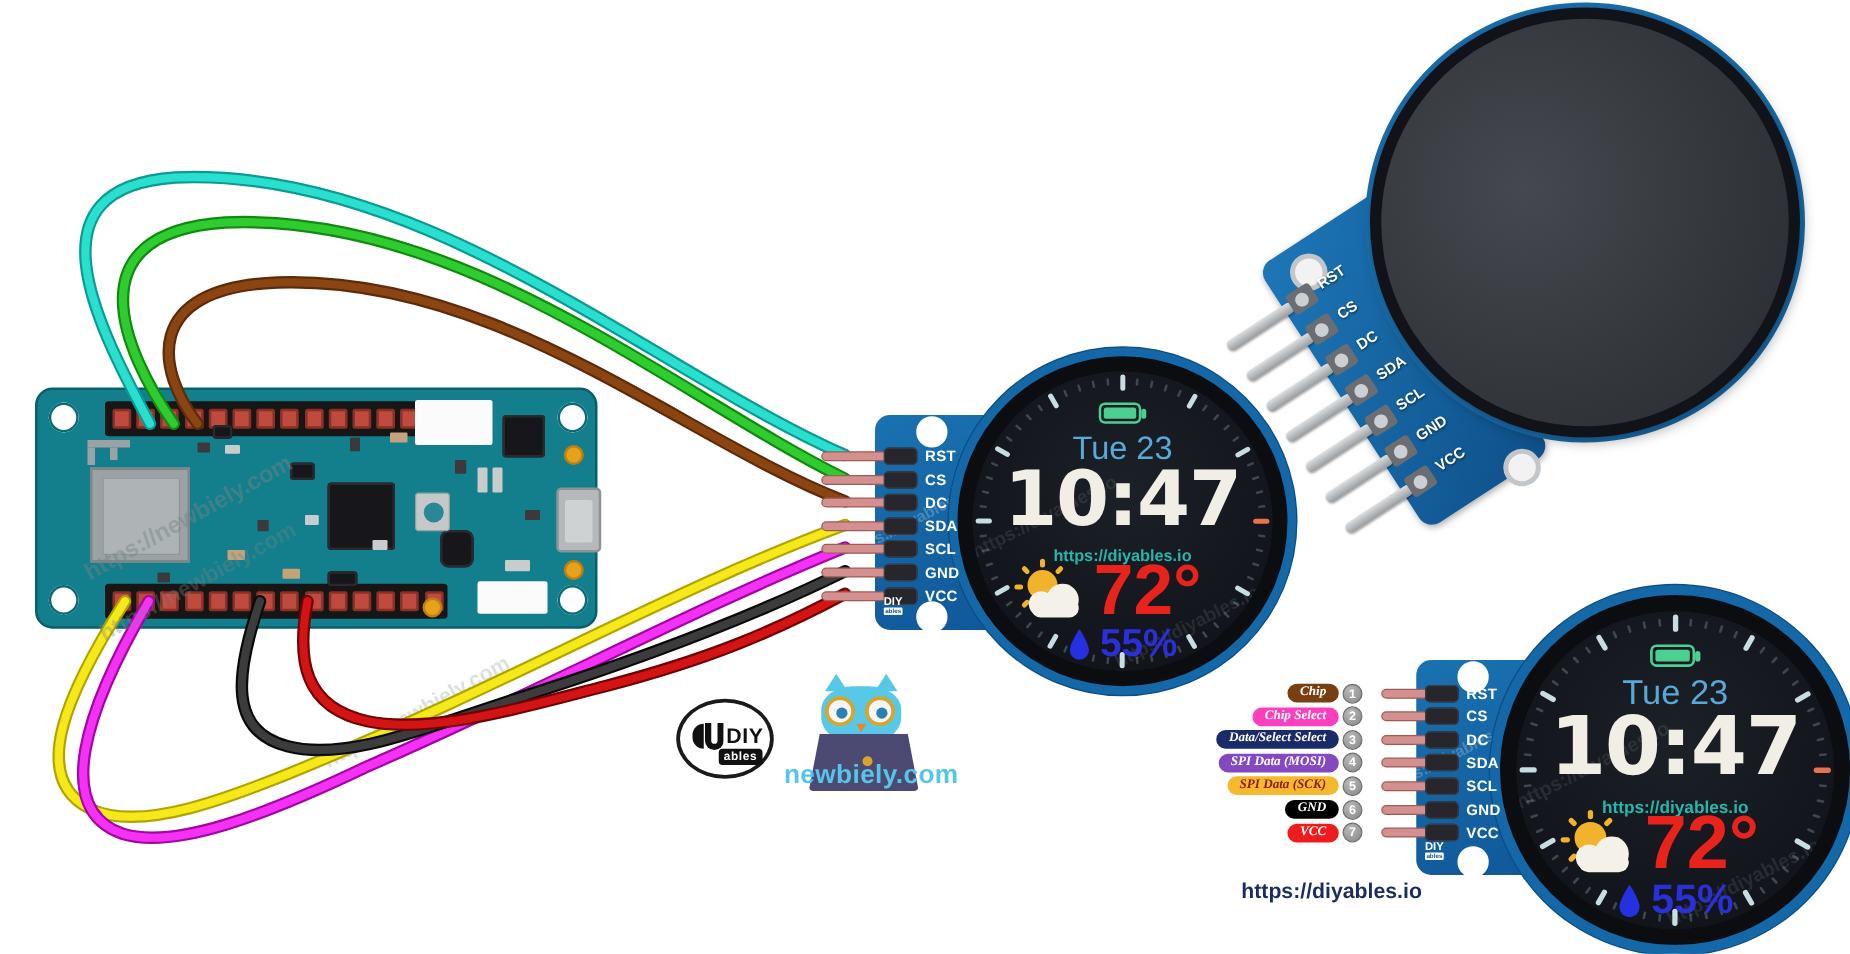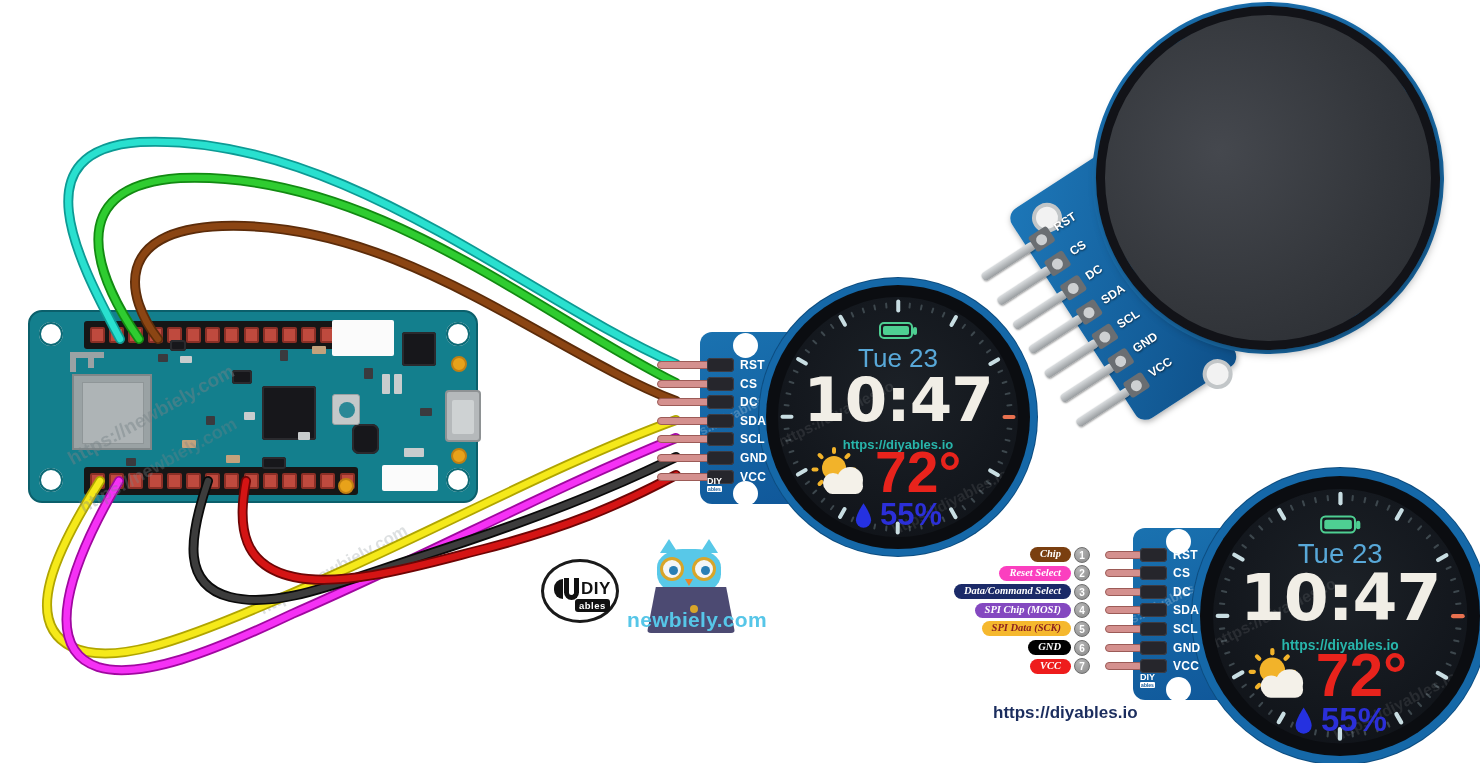--- a/index.html
+++ b/index.html
@@ -514,29 +514,29 @@
     </div>
   </div>
 </div>
 
 <div id="legend" class="abs">
     <div class="lg-row" style="top: 6px;">
       <span class="lg-pill" style="background:#7a3f10;color:#ffffff">Chip</span>
       <span class="lg-num">1</span>
     </div>
     <div class="lg-row" style="top: 24.6px;">
-      <span class="lg-pill" style="background:#fb3fbf;color:#ffffff">Reset Select</span>
+      <span class="lg-pill" style="background:#fb3fbf;color:#ffffff">Chip Select</span>
       <span class="lg-num">2</span>
     </div>
     <div class="lg-row" style="top: 43.2px;">
-      <span class="lg-pill" style="background:#1b2a68;color:#ffffff">Data/Command Select</span>
+      <span class="lg-pill" style="background:#1b2a68;color:#ffffff">Data/Select Select</span>
       <span class="lg-num">3</span>
     </div>
     <div class="lg-row" style="top: 61.8px;">
-      <span class="lg-pill" style="background:#8448c0;color:#ffffff">SPI Chip (MOSI)</span>
+      <span class="lg-pill" style="background:#8448c0;color:#ffffff">SPI Data (MOSI)</span>
       <span class="lg-num">4</span>
     </div>
     <div class="lg-row" style="top: 80.4px;">
       <span class="lg-pill" style="background:#f5b82e;color:#8b2020">SPI Data (SCK)</span>
       <span class="lg-num">5</span>
     </div>
     <div class="lg-row" style="top: 99px;">
       <span class="lg-pill" style="background:#000000;color:#ffffff">GND</span>
       <span class="lg-num">6</span>
     </div>

